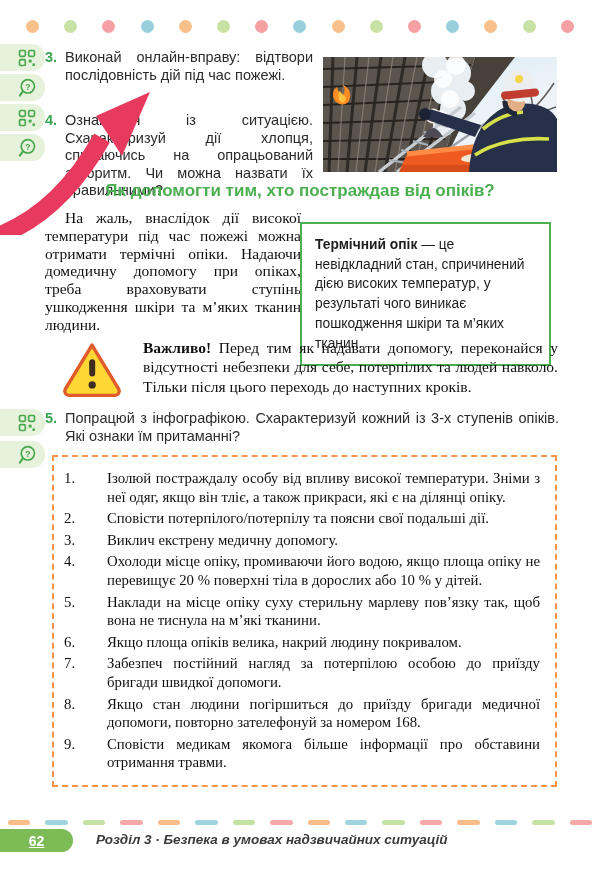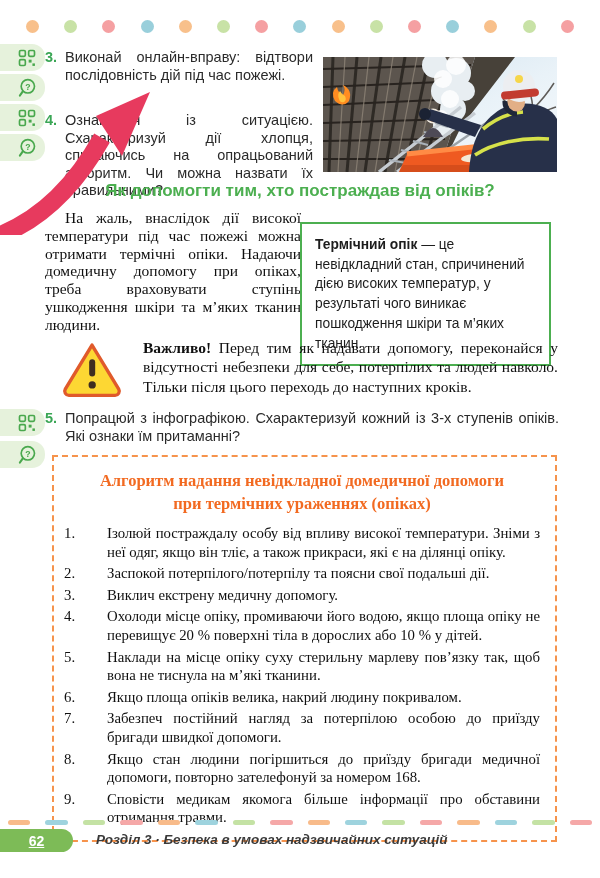--- a/index.html
+++ b/index.html
@@ -291,32 +291,28 @@
     <span>Перед тим як надавати допомогу, переконайся у відсутності небезпеки для себе, потерпілих та людей навколо. Тільки після цього переходь до наступних кроків.</span>
   </div>
 </div>
 
 <div class="exercise" id="ex5">
   <span class="ex-num">5.</span>
   <span class="ex-text">Попрацюй з інфографікою. Схарактеризуй кожний із 3-х ступенів опіків. Які ознаки їм притаманні?</span>
 </div>
 
 <div class="algobox">
-  <h2 class="algo-title">
-    <span>Алгоритм надання невідкладної домедичної допомоги</span><br>
-    <span>при термічних ураженнях (опіках)</span>
-  </h2>
   <ol class="steps">
     <li class="step">
         <span class="step-n">1.</span>
         <span class="step-t">Ізолюй постраждалу особу від впливу високої температури. Зніми з неї одяг, якщо він тліє, а також прикраси, які є на ділянці опіку.</span>
       </li>
     <li class="step">
         <span class="step-n">2.</span>
-        <span class="step-t">Заспокой потерпілого/потерпілу та поясни свої подальші дії.</span>
+        <span class="step-t">Сповісти потерпілого/потерпілу та поясни свої подальші дії.</span>
       </li>
     <li class="step">
         <span class="step-n">3.</span>
         <span class="step-t">Виклич екстрену медичну допомогу.</span>
       </li>
     <li class="step">
         <span class="step-n">4.</span>
         <span class="step-t">Охолоди місце опіку, промиваючи його водою, якщо площа опіку не перевищує 20 % поверхні тіла в дорослих або 10 % у дітей.</span>
       </li>
     <li class="step">

